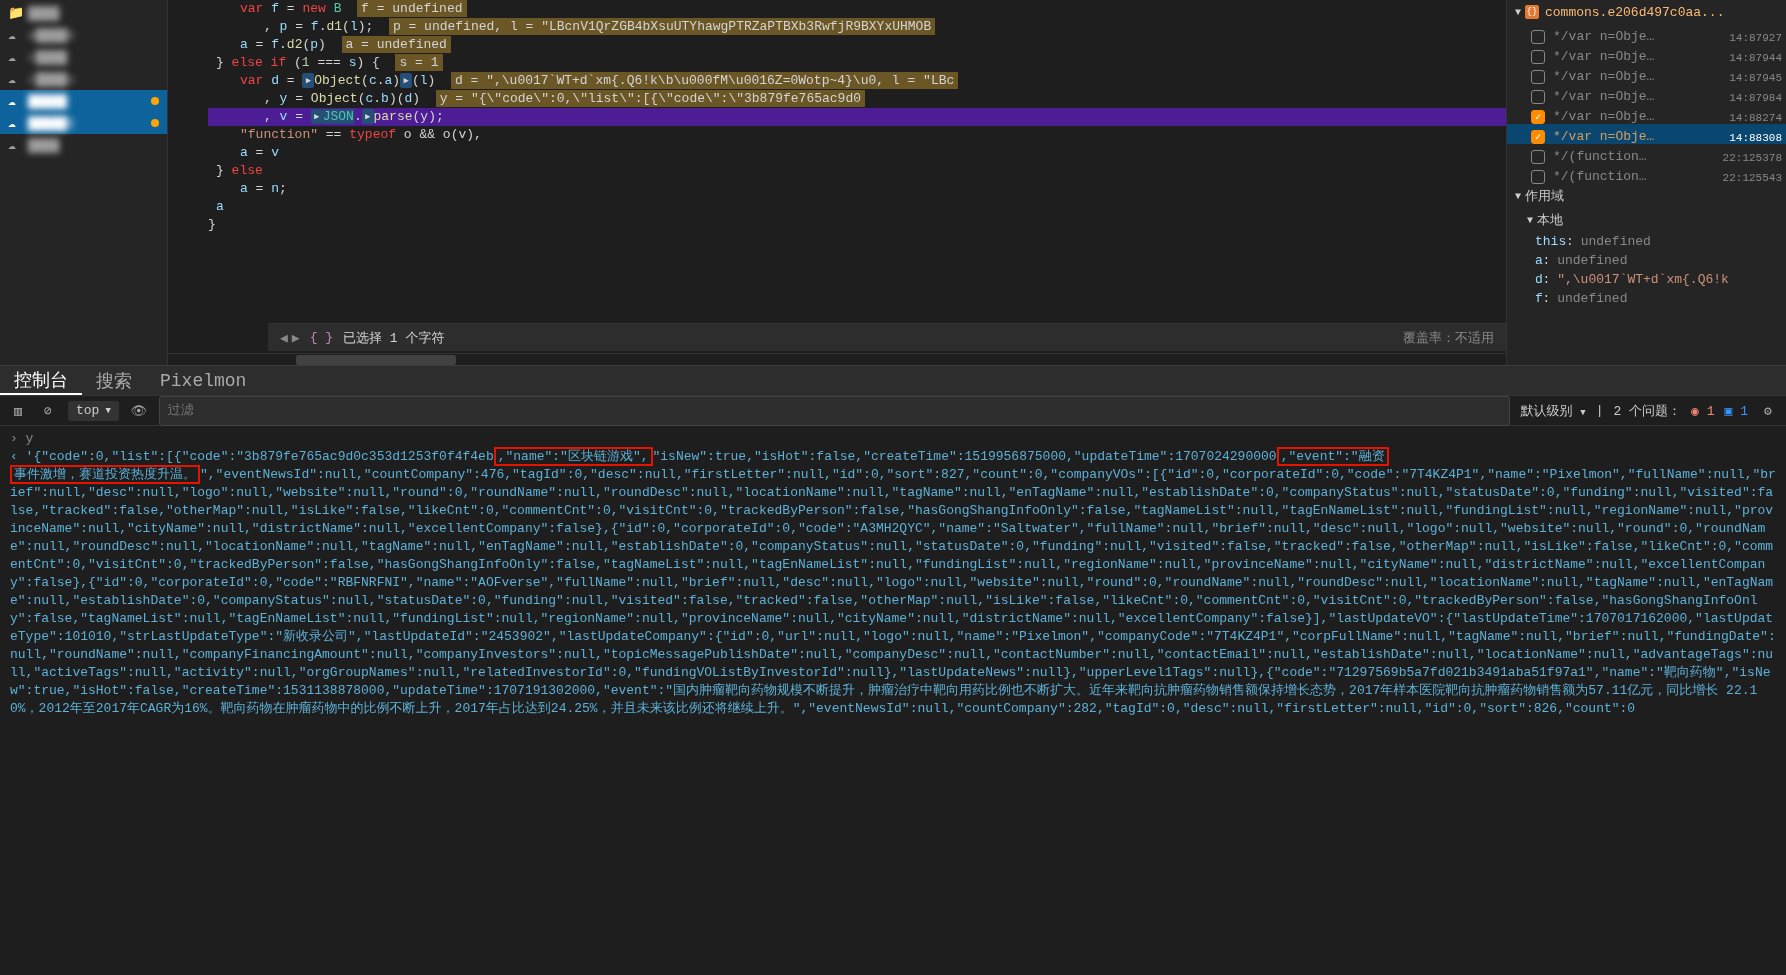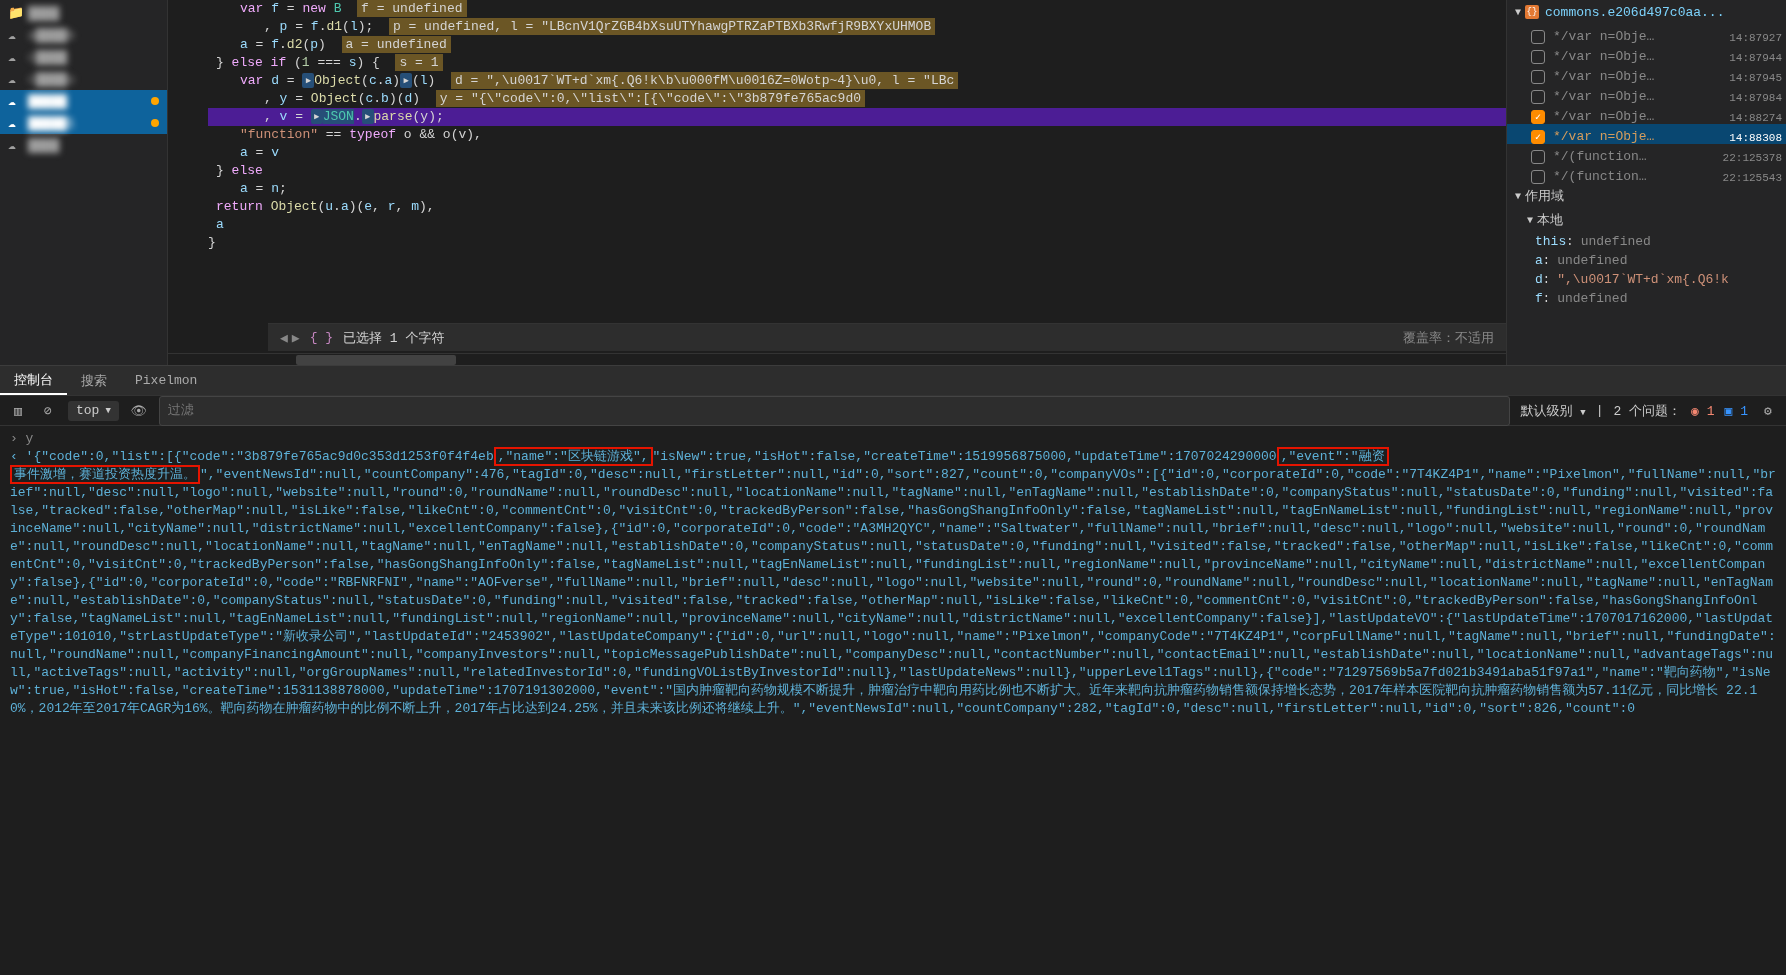--- a/index.html
+++ b/index.html
@@ -10,21 +10,21 @@
 .file-item { display: flex; align-items: center; height: 22px; padding: 0 8px; color: #a0a0a0; font-size: 12px; }
 .file-item .icon { width: 16px; margin-right: 4px; }
 .file-item.sel { background: #0e639c; color: #fff; }
 .file-item .dot { width: 8px; height: 8px; border-radius: 50%; margin-left: auto; }
 .pixel { filter: blur(3px); }
 
 .code-area { flex: 1; position: relative; }
 .code-content { padding-left: 40px; line-height: 18px; }
 .hl-line { background: #4c1d95; }
 .hl-right { background: #6b5625; color: #d4d4d4; padding: 1px 4px; }
-.kw { color: #f0abfc; }
+.kw { color: #ef4444; }
 .var { color: #9cdcfe; }
 .type { color: #4ec9b0; }
 .fn { color: #dcdcaa; }
 .str { color: #ce9178; }
 .num { color: #b5cea8; }
 .sel-text { background: #264f78; }
 .scrollbar-h { position: absolute; bottom: 0; left: 0; right: 0; height: 12px; background: #1e1e1e; border-top: 1px solid #333; }
 .scrollbar-thumb { position: absolute; height: 10px; background: #424242; border-radius: 2px; left: 128px; width: 160px; top: 1px; }
 .status-bar { position: absolute; bottom: 14px; left: 100px; right: 0; height: 28px; background: #2d2d2d; border-top: 1px solid #333; display: flex; align-items: center; padding: 0 12px; font-size: 12px; }
 .braces-icon { color: #c586c0; margin: 0 10px; }
@@ -42,21 +42,21 @@
 .dbg-item.sel .txt { color: #d69d5c; }
 .dbg-item .loc { color: #888; font-size: 11px; margin-left: 4px; }
 .dbg-item.sel .loc { color: #fff; }
 .scope-var { padding: 2px 0 2px 28px; font-size: 12px; }
 .scope-var .k { color: #9cdcfe; }
 .scope-var .v { color: #888; }
 .scope-var .vs { color: #ce9178; }
 
 .console-section { height: 610px; display: flex; flex-direction: column; border-top: 1px solid #3c3c3c; }
 .console-tabs { display: flex; align-items: center; height: 30px; background: #2d2d2d; border-bottom: 1px solid #333; }
-.ctab { padding: 0 14px; height: 100%; display: flex; align-items: center; color: #aaa; font-size: 13px; cursor: pointer; }
+.ctab { padding: 0 14px; height: 100%; display: flex; align-items: center; color: #aaa; font-size: 18px; cursor: pointer; }
 .ctab.active { color: #fff; border-bottom: 2px solid #fff; }
 .console-toolbar { display: flex; align-items: center; height: 30px; background: #1e1e1e; border-bottom: 1px solid #333; padding: 0 8px; gap: 10px; }
 .tb-btn { width: 20px; height: 20px; display: flex; align-items: center; justify-content: center; color: #aaa; }
 .tb-select { color: #ccc; padding: 0 8px; background: #333; border-radius: 3px; height: 20px; display: flex; align-items: center; font-size: 12px; }
 .tb-input { flex: 1; background: #2d2d2d; border: 1px solid #444; border-radius: 3px; height: 30px; padding: 0 8px; color: #ccc; }
 .tb-right { display: flex; align-items: center; gap: 10px; color: #ccc; font-size: 12px; }
 .issue-err { color: #f48771; }
 .issue-info { color: #3794ff; }
 
 .console-output { flex: 1; overflow: auto; padding: 4px 10px; font-size: 12.5px; line-height: 18px; }
@@ -107,41 +107,40 @@
       <div><span style="padding-left:56px">, <span class="var">p</span> = <span class="var">f</span>.<span class="fn">d1</span>(<span class="var">l</span>);</span>&nbsp;&nbsp;<span class="hl-right">p = undefined, l = "LBcnV1QrZGB4bXsuUTYhawgPTRZaPTBXb3RwfjR9BXYxUHMOB</span></div>
       <div><span style="padding-left:32px"><span class="var">a</span> = <span class="var">f</span>.<span class="fn">d2</span>(<span class="var">p</span>)</span>&nbsp;&nbsp;<span class="hl-right">a = undefined</span></div>
       <div><span style="padding-left:8px">} <span class="kw">else if</span> (<span class="num">1</span> === <span class="var">s</span>) {</span>&nbsp;&nbsp;<span class="hl-right">s = 1</span></div>
       <div><span style="padding-left:32px"><span class="kw">var</span> <span class="var">d</span> = </span><span style="background:#264f78;padding:0 2px;border-radius:2px">▸</span><span class="fn">Object</span>(<span class="var">c</span>.<span class="var">a</span>)<span style="background:#264f78;padding:0 2px;border-radius:2px">▸</span>(<span class="var">l</span>)&nbsp;&nbsp;<span class="hl-right">d = ",\u0017`WT+d`xm{.Q6!k\b\u000fM\u0016Z=0Wotp~4}\u0, l = "LBc</span></div>
       <div><span style="padding-left:56px">, <span class="var">y</span> = <span class="fn">Object</span>(<span class="var">c</span>.<span class="var">b</span>)(<span class="var">d</span>)</span>&nbsp;&nbsp;<span class="hl-right">y = "{\"code\":0,\"list\":[{\"code\":\"3b879fe765ac9d0</span></div>
       <div class="hl-line"><span style="padding-left:56px">, <span class="var">v</span> = </span><span style="background:#264f78;padding:0 2px;border-radius:2px">▸</span><span class="sel-text"><span class="type">JSON</span></span>.<span style="background:#264f78;padding:0 2px;border-radius:2px">▸</span><span class="fn">parse</span><span>(y);</span></div>
       <div><span style="padding-left:32px"><span class="str">"function"</span><span> == </span><span class="kw">typeof</span><span> o &amp;&amp; o(v),</span></span></div>
       <div><span style="padding-left:32px"><span class="var">a</span> = <span class="var">v</span></span></div>
       <div><span style="padding-left:8px">} <span class="kw">else</span></span></div>
       <div><span style="padding-left:32px"><span class="var">a</span> = <span class="var">n</span>;</span></div>
-      <div><span style="padding-left:8px"><span class="kw">return</span> <span class="fn">Object</span>(<span class="var">u</span>.<span class="var">a</span>)(<span class="var">e</span>, <span class="var">r</span>, <span class="var">m</span>),</span></div>
       <div><span style="padding-left:8px"><span class="var">a</span></span></div>
       <div><span>}</span></div>
     </div>
     <div class="status-bar">
       <span style="color:#888">◀</span>
       <span style="color:#888;margin-left:4px">▶</span>
       <span class="braces-icon">{ }</span>
       <span>已选择 1 个字符</span>
       <span class="coverage">覆盖率：不适用</span>
     </div>
     <div class="scrollbar-h">
         <div class="scrollbar-thumb"></div>
       </div>
   </div>
 
   <div class="debug-panel">
     <div class="dbg-header">
       <span class="arrow">▼</span>
       <span class="fjs">{}</span>
-      <span style="color:#7dd3fc">commons.e206d497c0aa...</span>
+      <span style="color:#fdba74">commons.e206d497c0aa...</span>
     </div>
     <div id="watchlist">
         <div class="dbg-item">
           <span class="checkbox"></span>
           <span class="txt">*/var n=Obje…</span>
           <span class="loc">14:87927</span>
         </div>
         <div class="dbg-item">
           <span class="checkbox"></span>
           <span class="txt">*/var n=Obje…</span>

